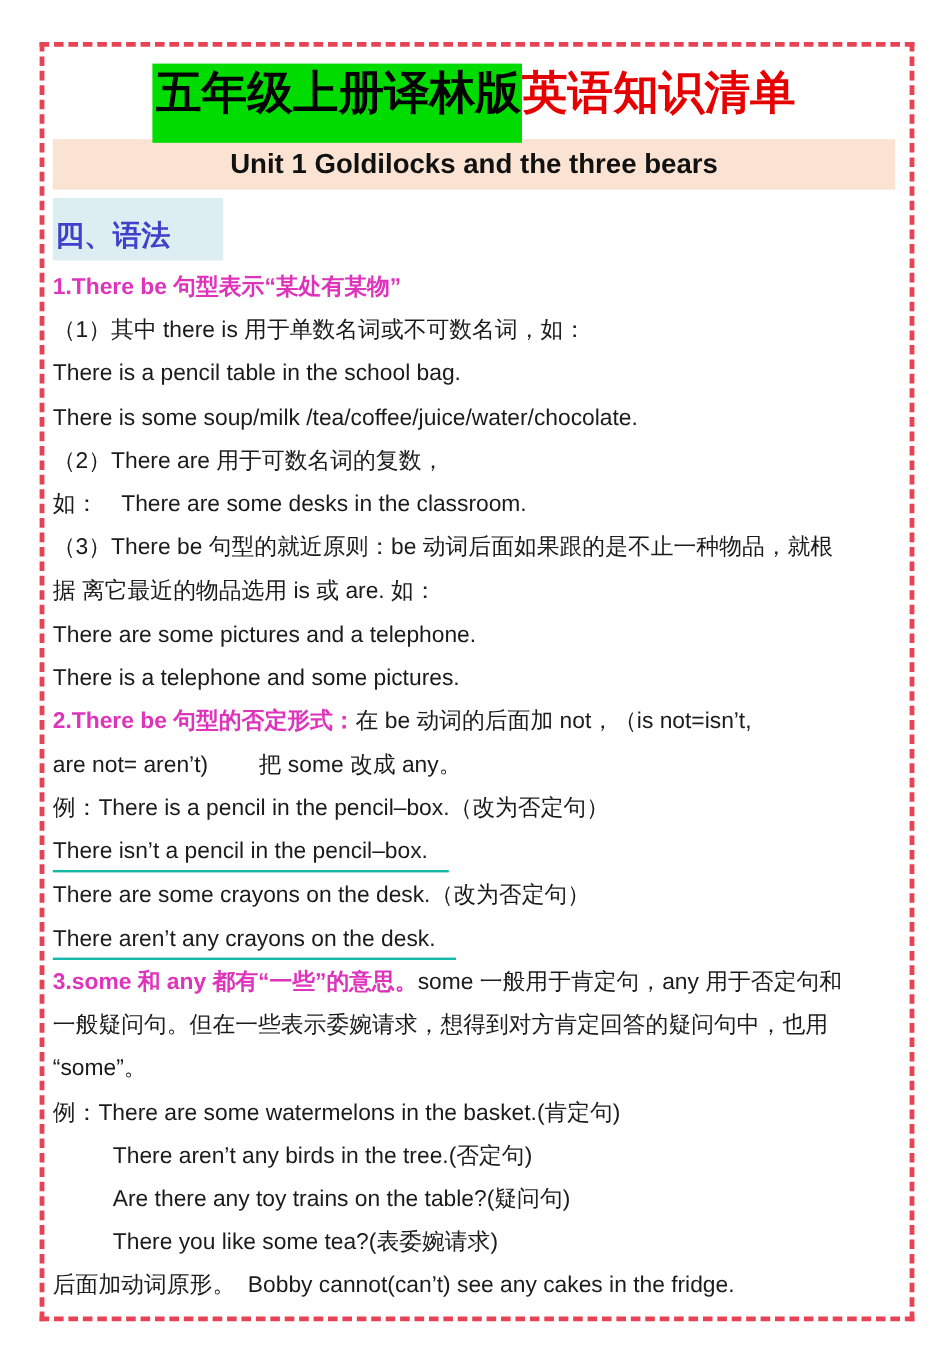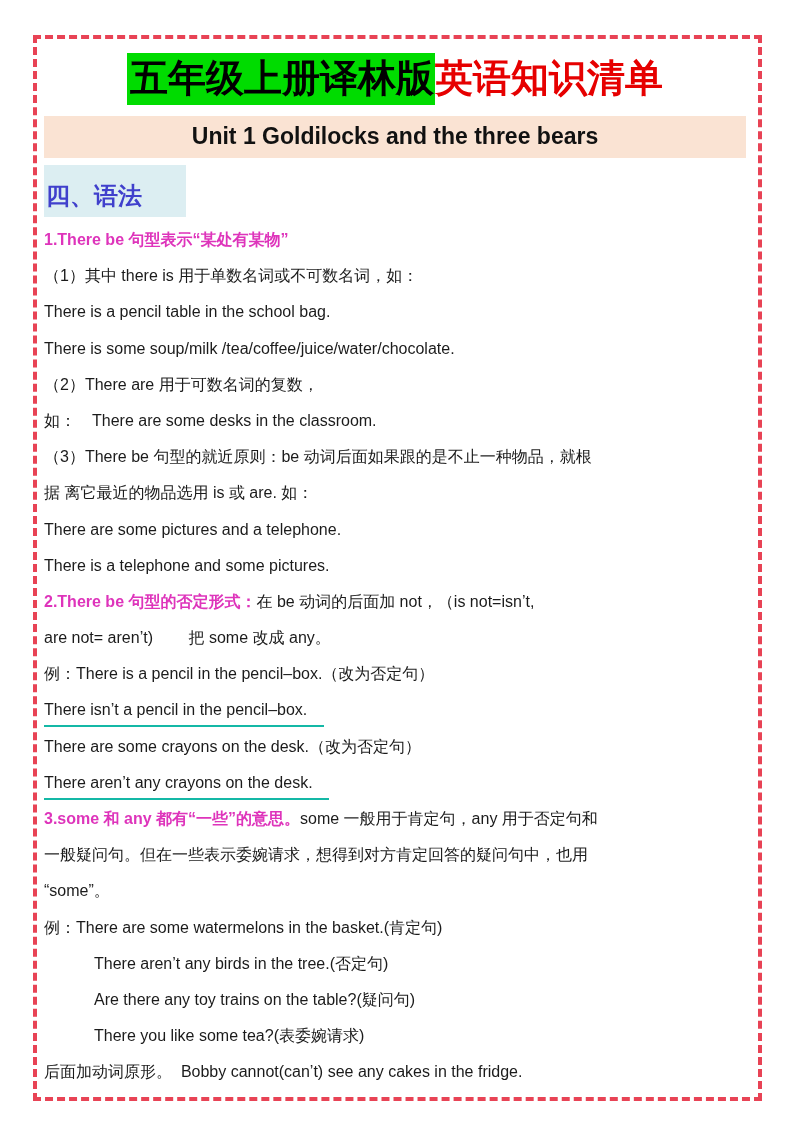--- a/index.html
+++ b/index.html
@@ -32,21 +32,21 @@
     text-align: center;
     font-size: 38px;
     font-weight: bold;
     line-height: 50px;
     margin-top: 2px;
     white-space: nowrap;
   }
   .title-grade {
     background: var(--title-green);
     color: #000000;
-    padding: 4px 1px 6px 3px;
+    padding: 4px 1px 20px 3px;
   }
   .title-subject {
     color: var(--title-red);
     margin-top: 48px;
   }
   .unit-banner {
     margin-top: 13px;
     background: var(--peach);
     text-align: center;
     font-size: 23px;
@@ -60,21 +60,21 @@
     background: var(--blue-bg);
     color: var(--blue);
     font-size: 24px;
     font-weight: bold;
     padding: 15px 44px 5px 2px;
   }
   .content-lines { margin-top: 5px; }
   .line {
     height: 36.2px;
     line-height: 36.2px;
-    font-size: 16px;
+    font-size: 19px;
     color: var(--body);
     white-space: pre;
   }
   .line.indent { padding-left: 50px; }
   .seg-head {
     color: var(--magenta);
     font-weight: bold;
   }
   .seg-body { color: var(--body); }
   .seg-underline {

